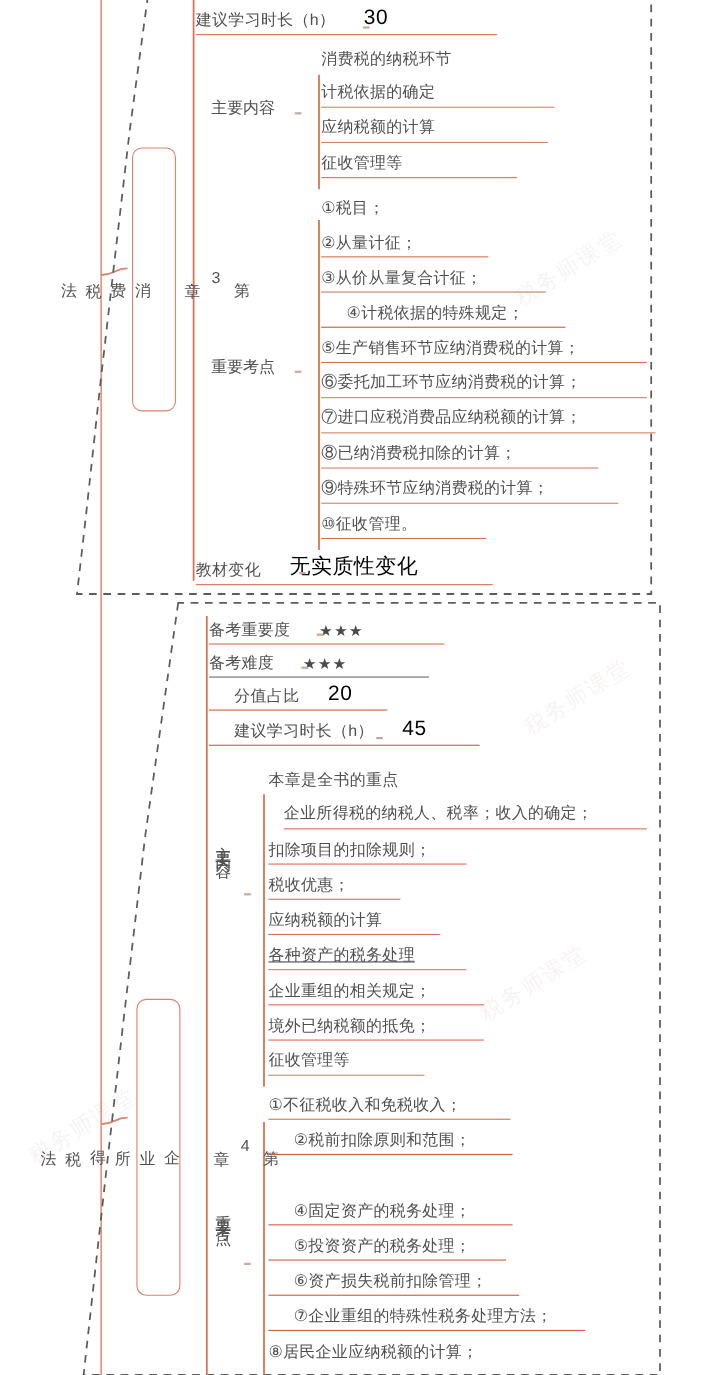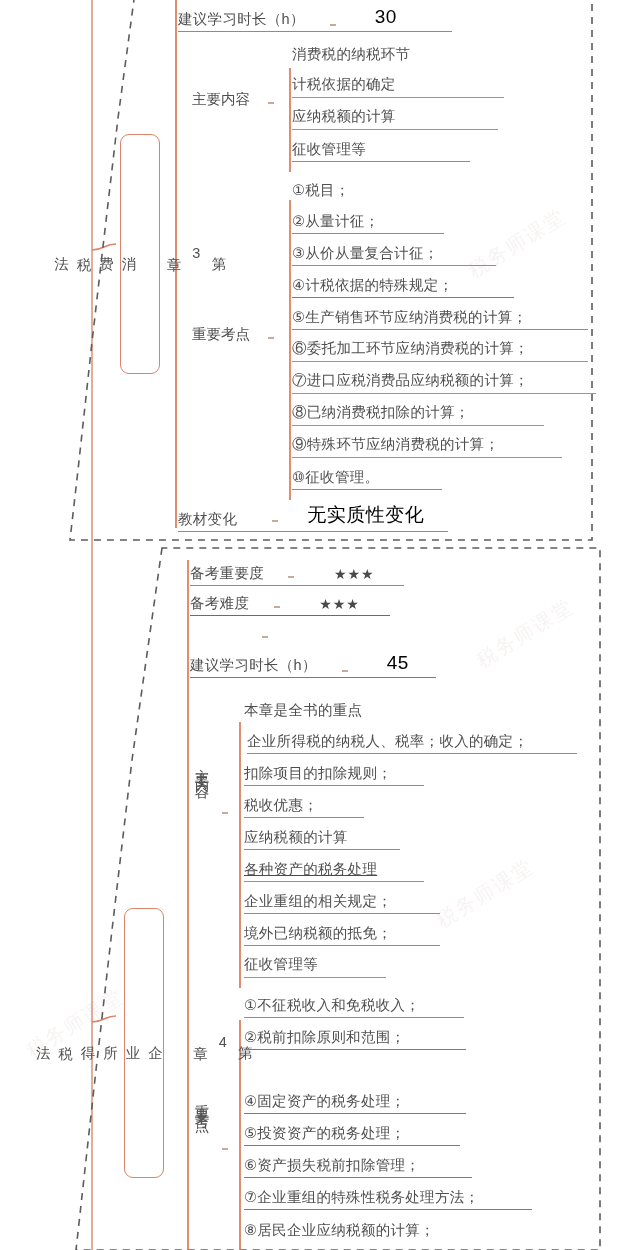--- a/index.html
+++ b/index.html
@@ -49,21 +49,20 @@
     white-space:pre;
   }
 
   
   .row{
     position:absolute;
     box-sizing:border-box;
     display:flex;
     align-items:flex-end;
     white-space:nowrap;
-    gap:44px;
   }
   .row .txt{
     font-size:14.5px;
     line-height:1.1;
     color:#4f4f4f;
     padding-bottom:3px;
     letter-spacing:.3px;
   }
   .row .val{
     font-size:19px;
@@ -77,21 +76,21 @@
     color:#4a4a4a;
     padding-bottom:3px;
     padding-left:26px;
     letter-spacing:1px;
   }
   
   .u1{border-bottom:1.6px solid #d9704f;}
   .u2{border-bottom:1.6px solid #d4836a;font-family:Liberation Mono, monospace;}
   .u3{border-bottom:1.6px solid #c9806f;}
   .u4{border-bottom:1.6px solid #b5836f;}
-  .u5{border-bottom:1.6px solid #d35a3c;}
+  .u5{border-bottom:1.6px solid #d35a3c;padding-left:23px;}
   .u6{border-bottom:1.6px solid #6b6b6b;}
   .unone{border-bottom:none;}
 
   
   .glabel{
     position:absolute;
     font-size:14.5px;
     color:#4f4f4f;
     line-height:1.1;
   }
@@ -233,35 +232,39 @@
     <span class="stars">★★★</span>
   </div>
   <div class="dot" style="left:288px;top:576px;"></div>
 
   <div class="row u6" style="left:190px;top:586px;width:200px;height:30px;">
     <span class="txt">备考难度</span>
     <span class="stars">★★★</span>
   </div>
   <div class="dot" style="left:274px;top:606px;"></div>
 
+  <div class="row u5" style="left:190px;top:616px;width:162px;height:30px;">
+    <span class="txt">分值占比</span>
+    <span class="val">20</span>
+  </div>
   <div class="dot" style="left:262px;top:636px;"></div>
 
   <div class="row u5" style="left:190px;top:646px;width:246px;height:32px;">
     <span class="txt">建议学习时长（h）</span>
     <span class="val">45</span>
   </div>
   <div class="dot" style="left:342px;top:670px;"></div>
 
   <div class="glabel vert" style="left:193px;top:757px;height:110px;">主要内容</div>
   <div class="dot" style="left:222px;top:812px;"></div>
 
   <div class="row unone" style="left:244px;top:690px;width:176px;height:32px;">
     <span class="txt">本章是全书的重点</span>
   </div>
-  <div class="row u1" style="left:247px;top:722px;width:330px;height:32px;">
+  <div class="row u1" style="left:258px;top:722px;width:330px;height:32px;font-family:Liberation Mono, monospace;">
     <span class="txt">企业所得税的纳税人、税率；收入的确定；</span>
   </div>
   <div class="row u1" style="left:244px;top:754px;width:180px;height:32px;">
     <span class="txt">扣除项目的扣除规则；</span>
   </div>
   <div class="row u1" style="left:244px;top:786px;width:120px;height:32px;">
     <span class="txt">税收优惠；</span>
   </div>
   <div class="row u1" style="left:244px;top:818px;width:156px;height:32px;">
     <span class="txt">应纳税额的计算</span>

